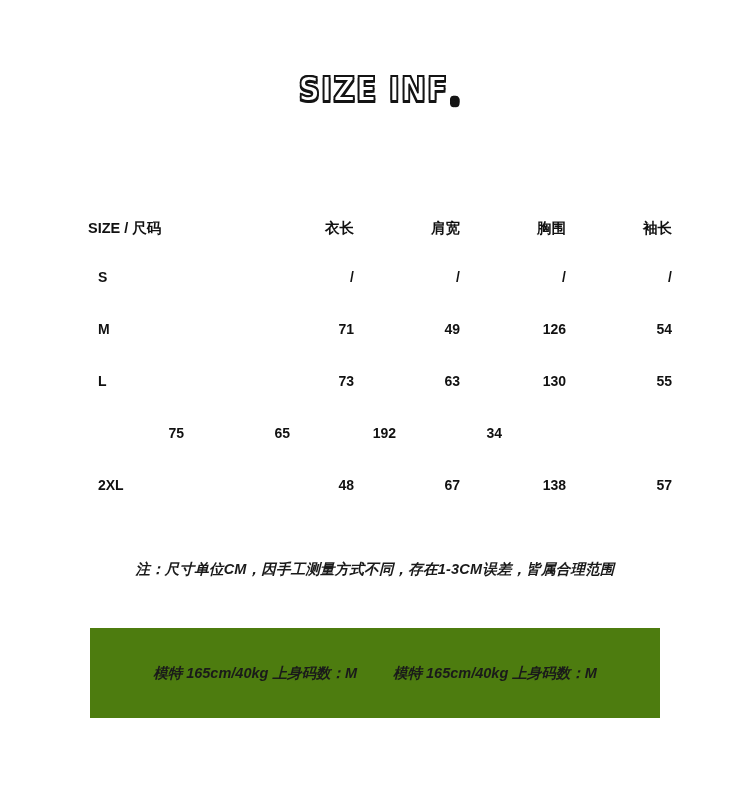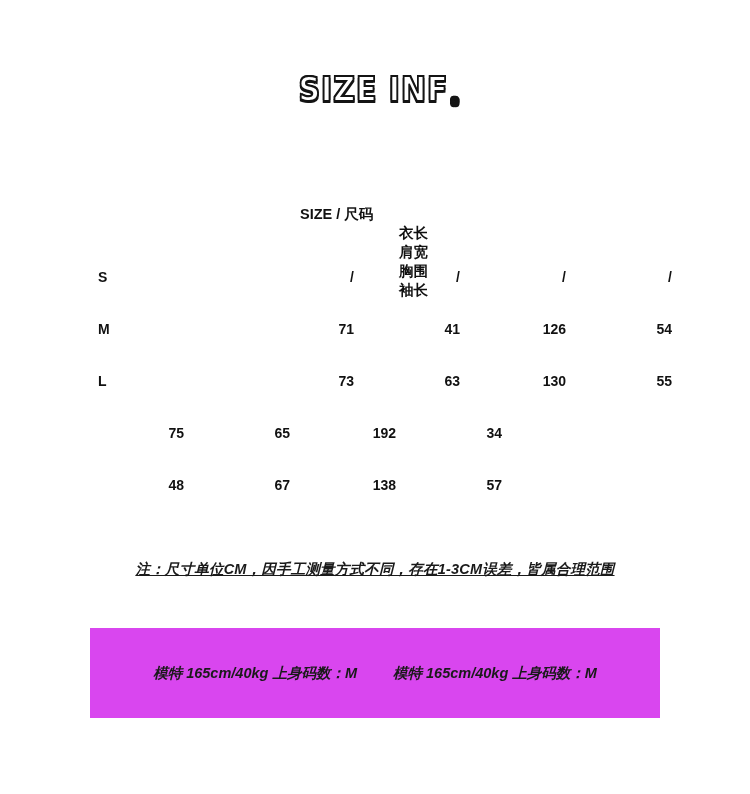--- a/index.html
+++ b/index.html
@@ -53,21 +53,20 @@
     left: 78px;
     width: 594px;
   }
   .row {
     display: flex;
     align-items: center;
     height: 52px;
   }
   .row.header {
     height: 46px;
-    flex-direction: column;
   }
   .cell {
     font-size: 14.5px;
     font-weight: bold;
     color: #111111;
     text-align: right;
   }
   .cell.c0 {
     width: 170px;
     text-align: left;
@@ -95,31 +94,30 @@
     position: absolute;
     top: 560px;
     left: 0;
     width: 750px;
     text-align: center;
     font-size: 14.5px;
     font-style: italic;
     font-weight: bold;
     color: #1a1a1a;
     letter-spacing: 0.2px;
-    text-decoration: underline;
   }
 
   
   .model-band {
     position: absolute;
     top: 628px;
     left: 90px;
     width: 570px;
     height: 90px;
-    background: #d946ef;
+    background: #4d7c0f;
     display: flex;
     align-items: center;
     justify-content: center;
     gap: 36px;
   }
   .model-text {
     font-size: 14.5px;
     font-style: italic;
     font-weight: bold;
     color: #1a1a1a;
@@ -149,41 +147,42 @@
       <div class="cell c0">S</div>
       <div class="cell c1">/</div>
       <div class="cell c2">/</div>
       <div class="cell c3">/</div>
       <div class="cell c4">/</div>
     </div>
 
     <div class="row body">
       <div class="cell c0">M</div>
       <div class="cell c1">71</div>
-      <div class="cell c2">41</div>
+      <div class="cell c2">49</div>
       <div class="cell c3">126</div>
       <div class="cell c4">54</div>
     </div>
 
     <div class="row body">
       <div class="cell c0">L</div>
       <div class="cell c1">73</div>
       <div class="cell c2">63</div>
       <div class="cell c3">130</div>
       <div class="cell c4">55</div>
     </div>
 
     <div class="row body">
       <div class="cell c1">75</div>
       <div class="cell c2">65</div>
       <div class="cell c3">192</div>
       <div class="cell c4">34</div>
     </div>
 
     <div class="row body">
+      <div class="cell c0">2XL</div>
       <div class="cell c1">48</div>
       <div class="cell c2">67</div>
       <div class="cell c3">138</div>
       <div class="cell c4">57</div>
     </div>
 
   </div>
 
   <div class="note">注：尺寸单位CM，因手工测量方式不同，存在1-3CM误差，皆属合理范围</div>
 

